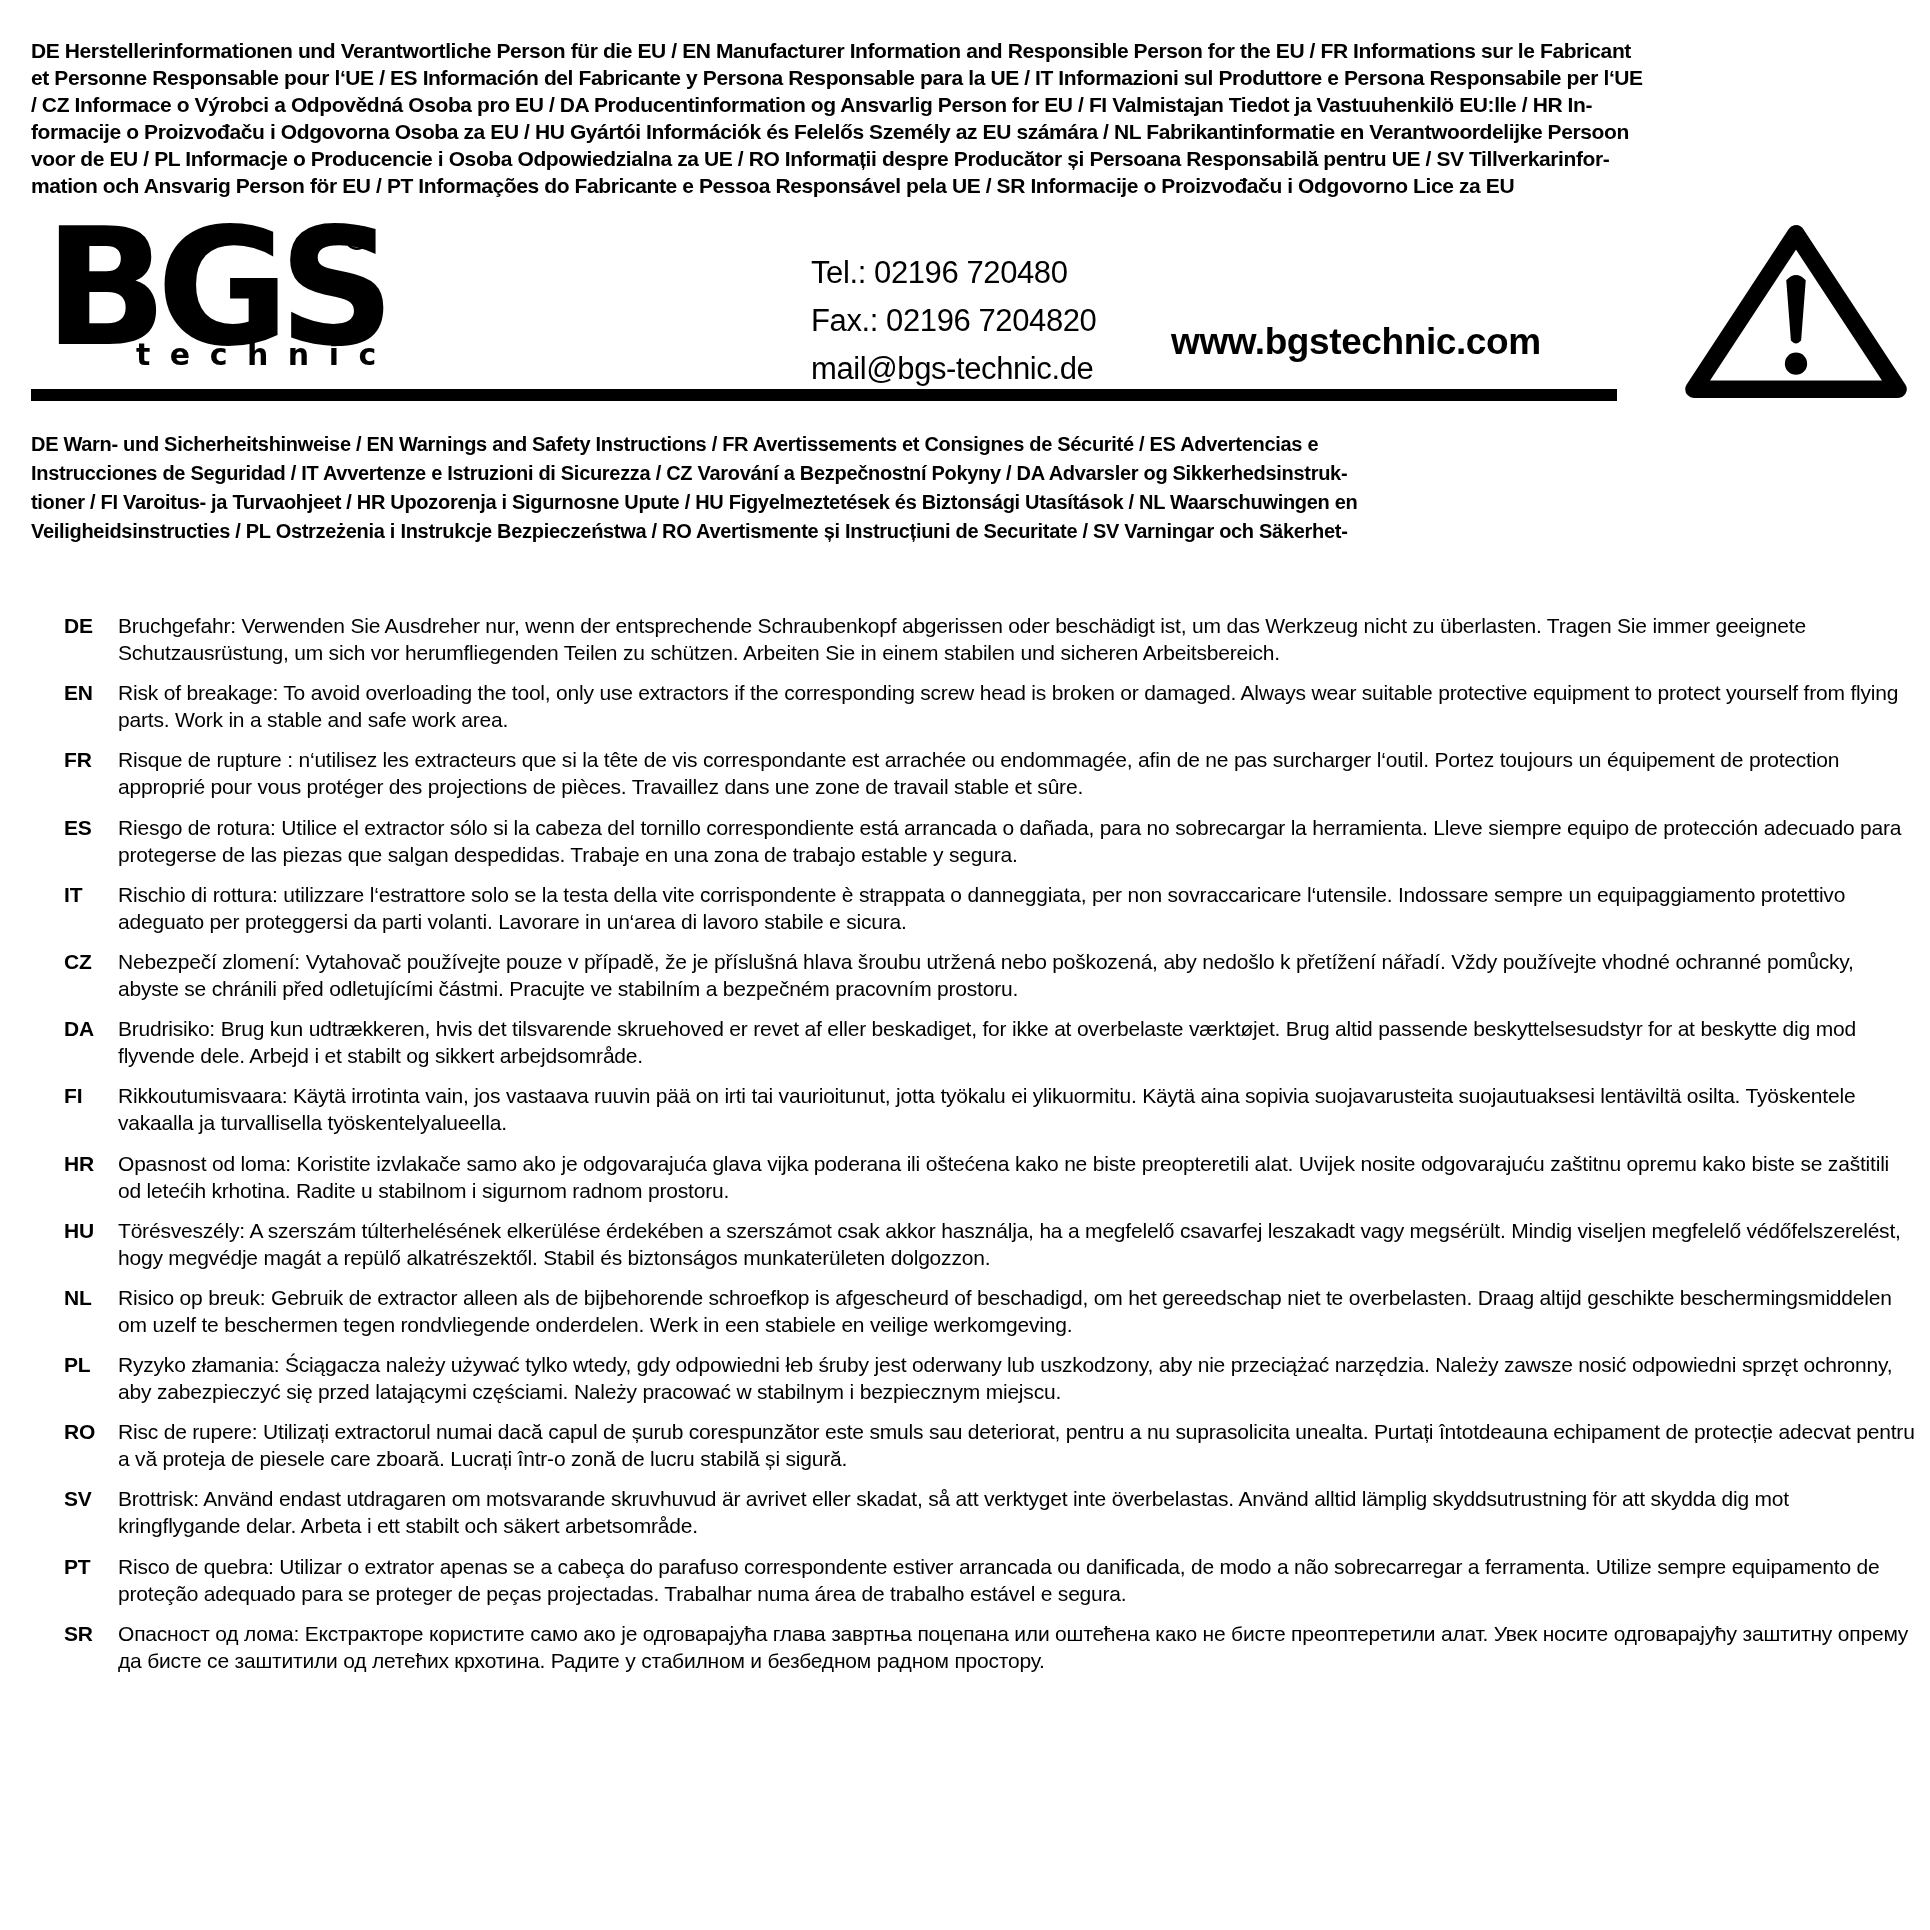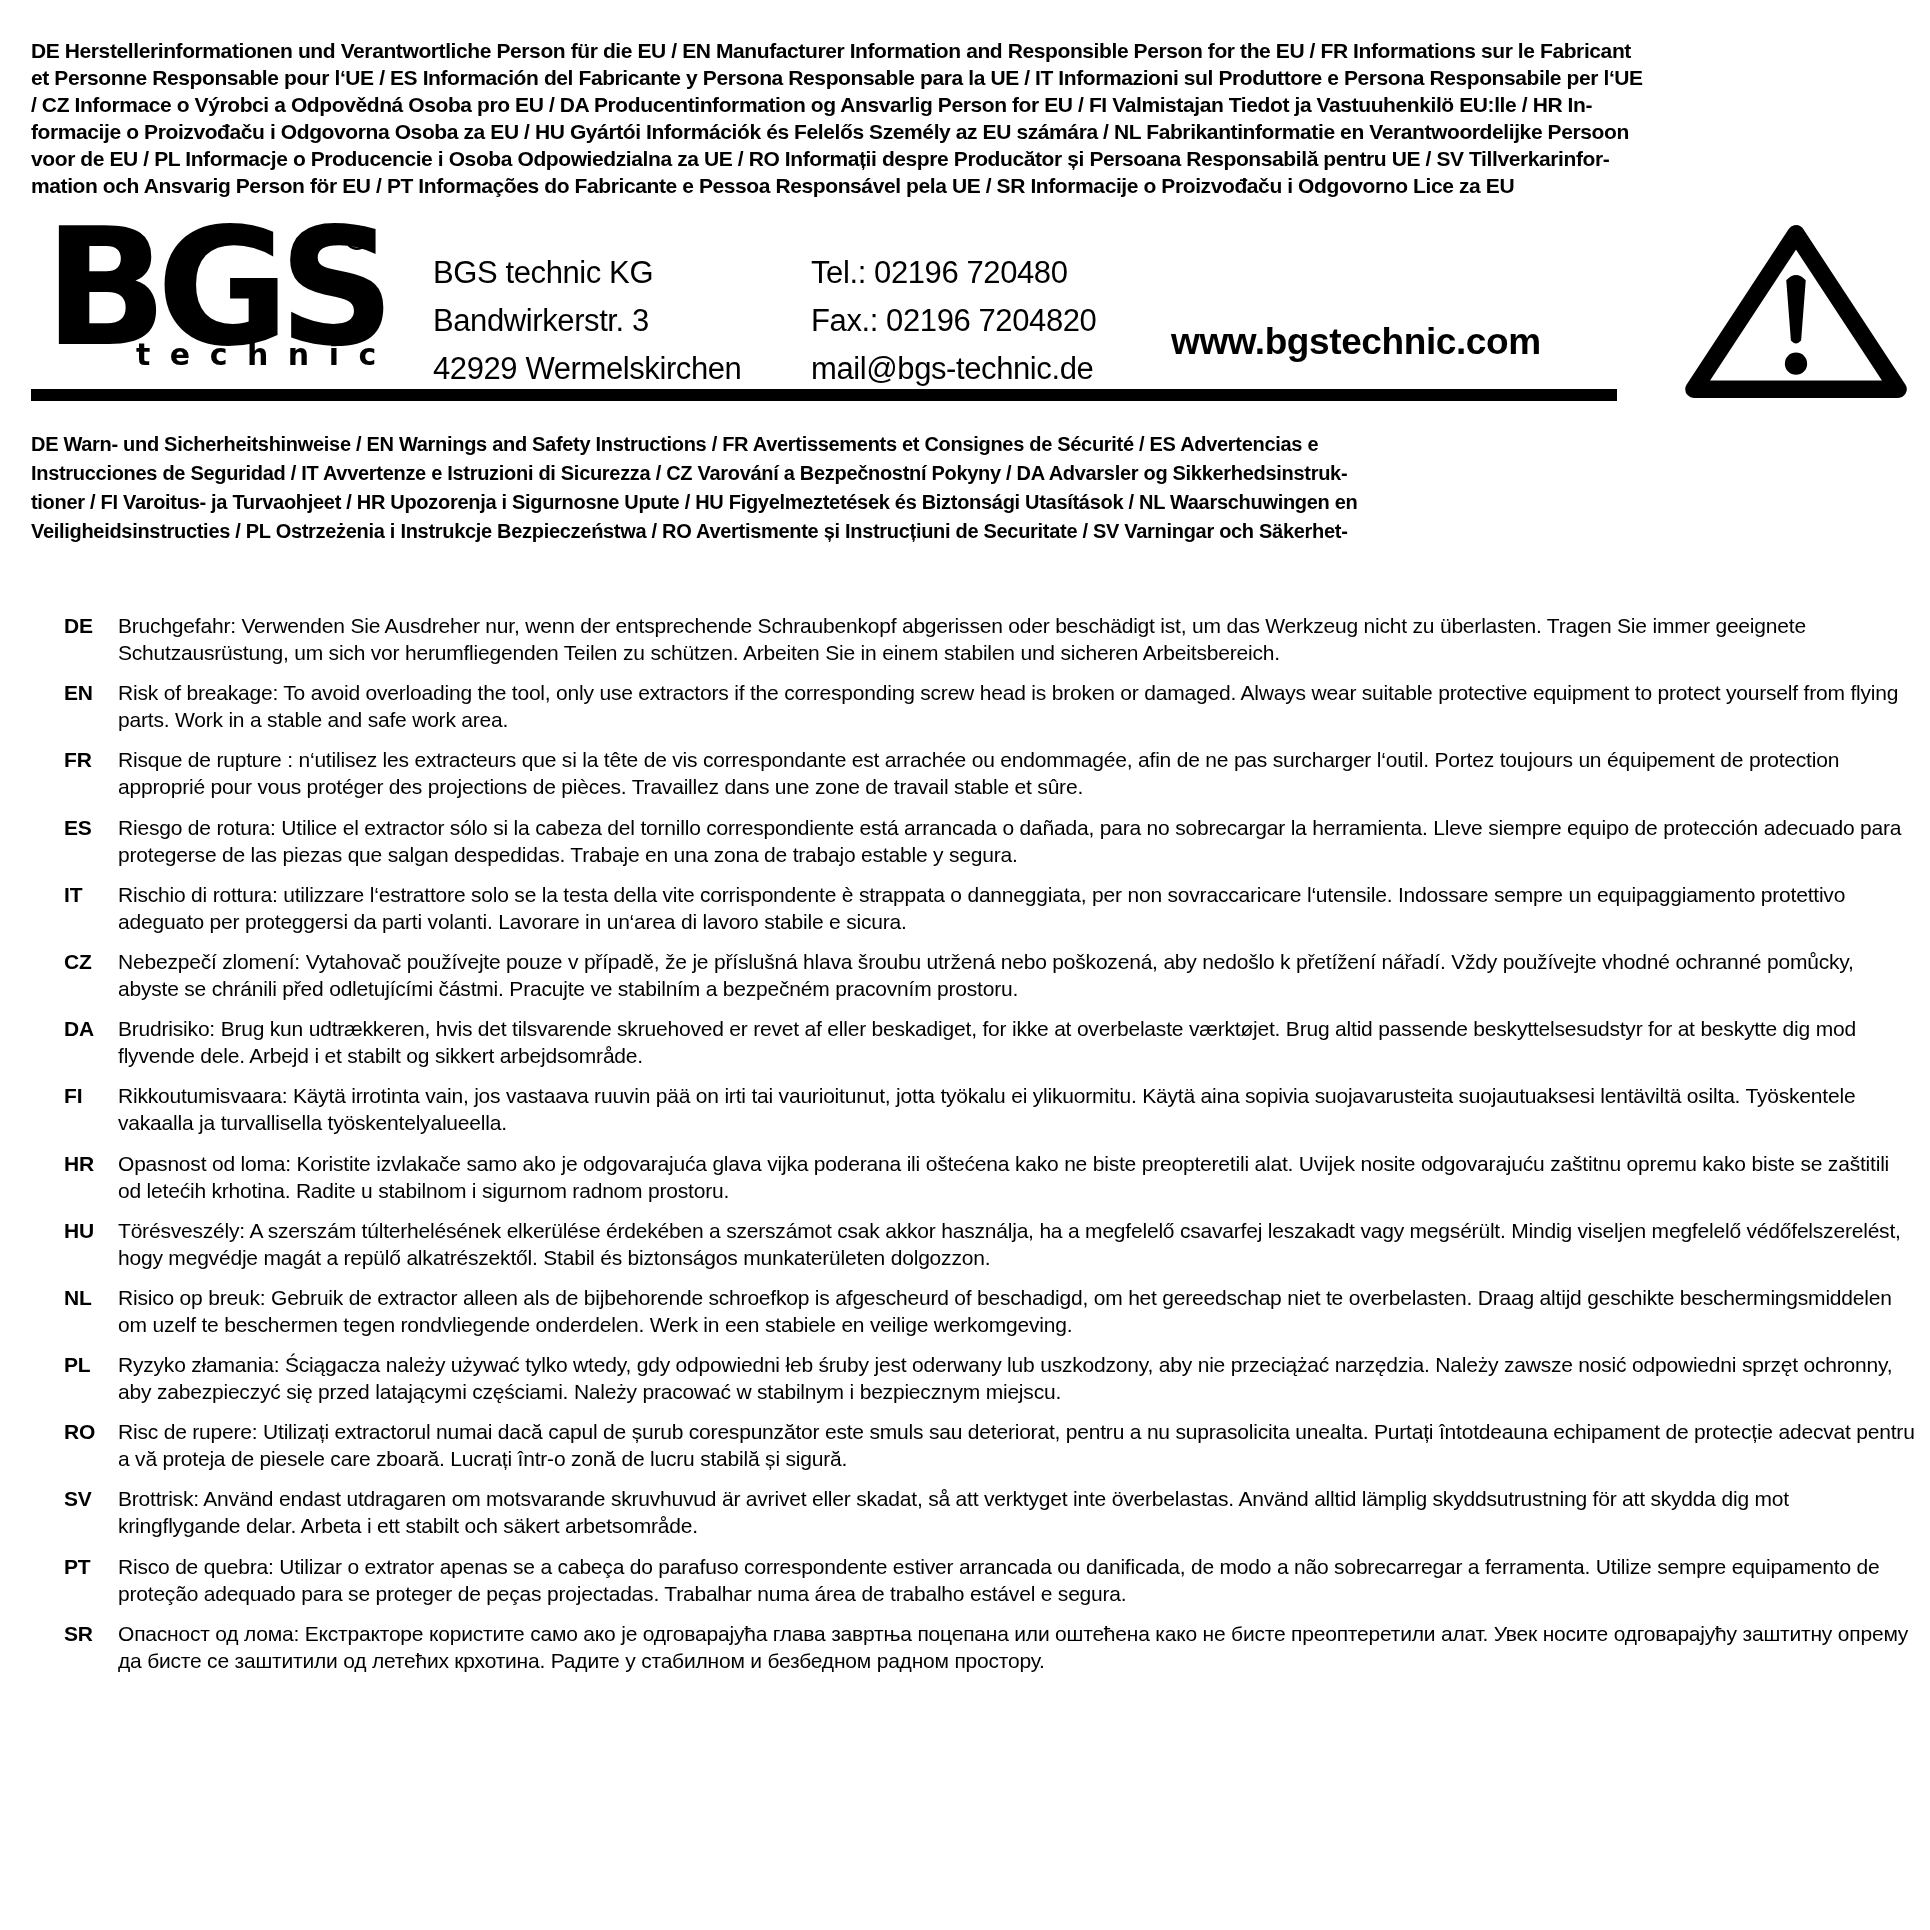--- a/index.html
+++ b/index.html
@@ -141,25 +141,20 @@
     <div class="hline">voor de EU  /  PL Informacje o Producencie i Osoba Odpowiedzialna za UE  /  RO Informații despre Producător și Persoana Responsabilă pentru UE  /  SV Tillverkarinfor-</div>
     <div class="hline">mation och Ansvarig Person för EU  /  PT Informações do Fabricante e Pessoa Responsável pela UE  /  SR Informacije o Proizvođaču i Odgovorno Lice za EU</div>
   </div>
 
   <div class="logo-block">
     <div class="logo-bgs">BGS</div>
     <span class="logo-reg">®</span>
     <div class="logo-technic">technic</div>
   </div>
 
-  <div class="address-col">
-    <div>BGS technic KG</div>
-    <div>Bandwirkerstr. 3</div>
-    <div>42929 Wermelskirchen</div>
-  </div>
 
   <div class="contact-col">
     <div>Tel.: 02196 720480</div>
     <div>Fax.: 02196 7204820</div>
     <div>mail@bgs-technic.de</div>
   </div>
 
   <div class="website">www.bgstechnic.com</div>
 
   <div class="warning-triangle">

